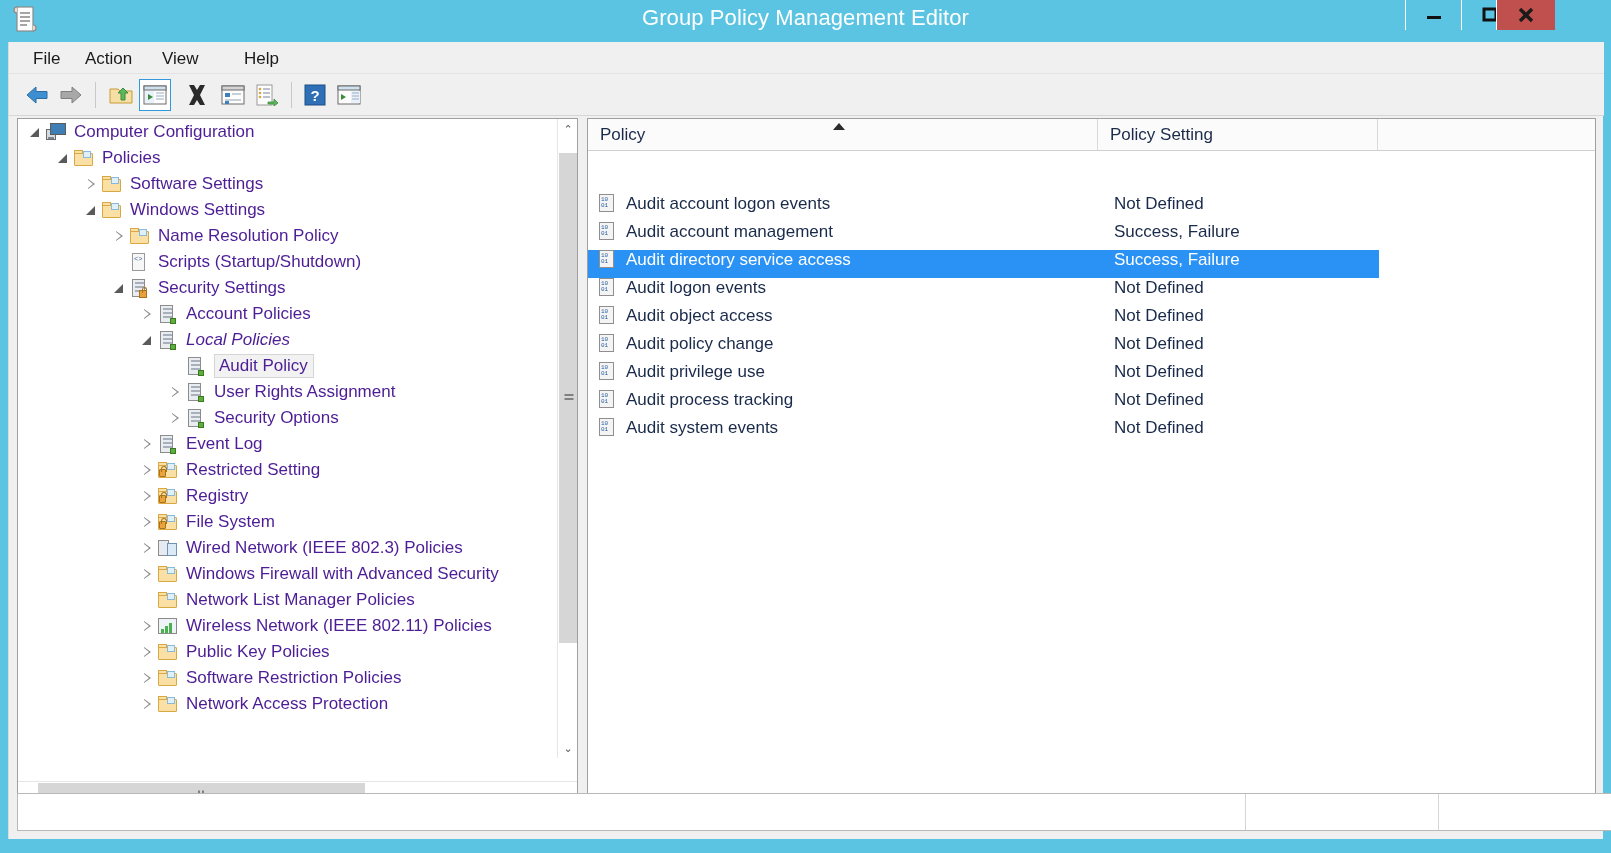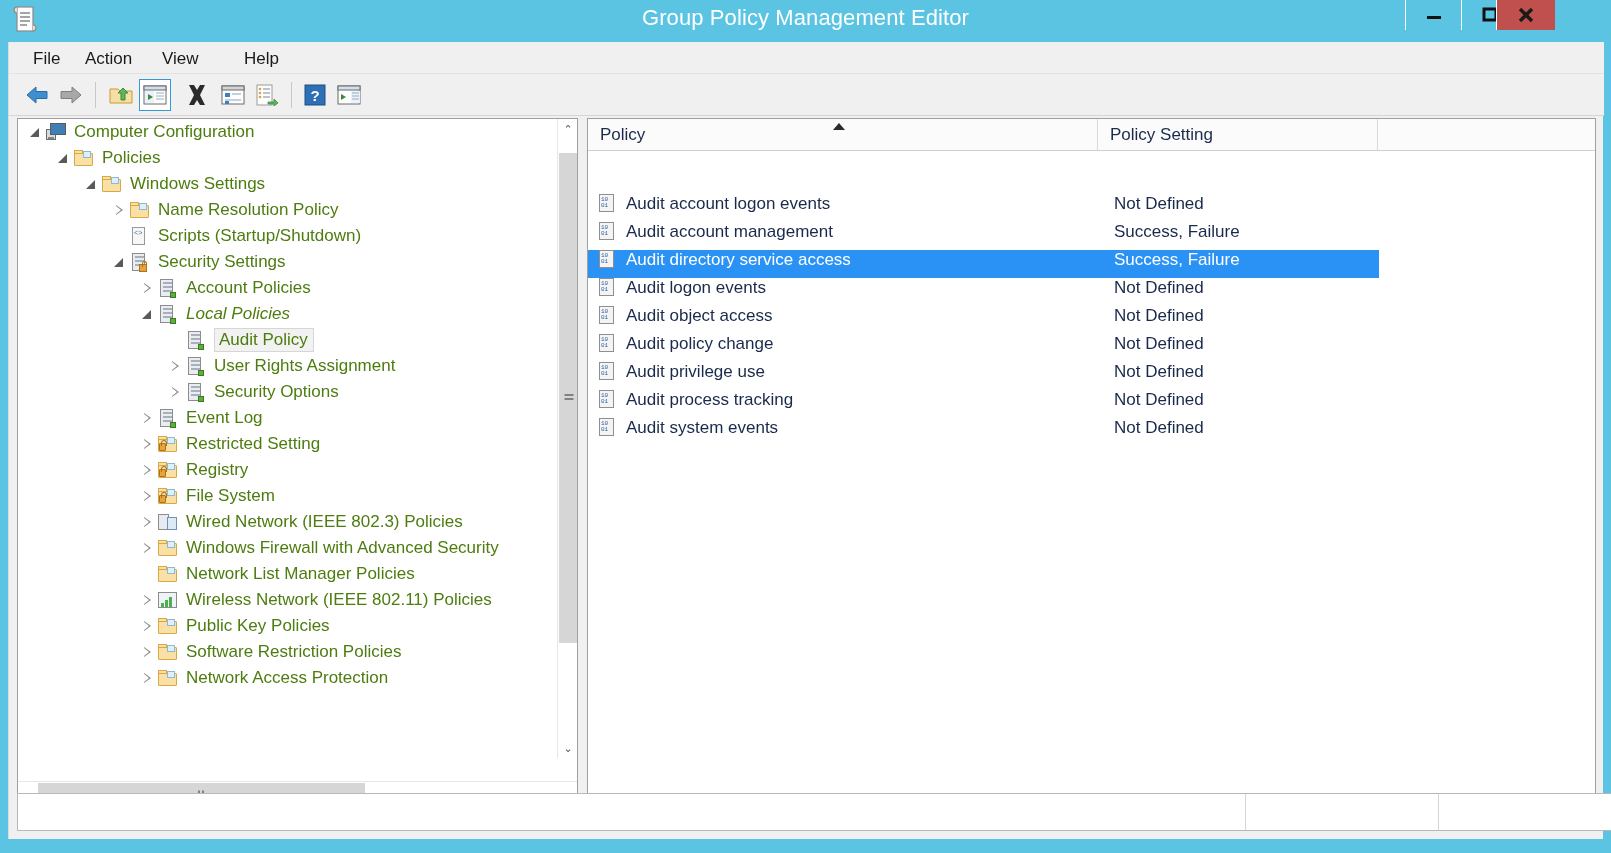--- a/index.html
+++ b/index.html
@@ -91,21 +91,21 @@
   }
   #tree-inner {
     position: absolute; left: 0; top: 0;
     width: 540px; height: 660px;
     overflow: hidden;
   }
   .tnode {
     position: relative;
     height: 26px;
     display: flex; align-items: center;
-    font-size: 17px; color: #4d7c0f;
+    font-size: 17px; color: #4c1d95;
     white-space: nowrap;
     font-family: "Liberation Sans", sans-serif;
   }
   .tw { display: inline-block; width: 20px; height: 20px; position: relative; flex: 0 0 20px; }
   .tw.closed::before {
     content: ""; position: absolute; left: 6px; top: 5px;
     border-left: 7px solid transparent;
     border-top: 5px solid transparent; border-bottom: 5px solid transparent;
     border-left-color: #8a8a8a;
   }
@@ -470,20 +470,31 @@
             <span class="ticon">
               <span class="ico-folder">
                 <span class="tab"></span>
                 <span class="body"></span>
                 <span class="page"></span>
               </span>
             </span>
             <span class="tlabel">Policies</span>
           </div>
           <div class="tnode" style="padding-left: 64px;">
+            <span class="tw closed"></span>
+            <span class="ticon">
+              <span class="ico-folder">
+                <span class="tab"></span>
+                <span class="body"></span>
+                <span class="page"></span>
+              </span>
+            </span>
+            <span class="tlabel">Software Settings</span>
+          </div>
+          <div class="tnode" style="padding-left: 64px;">
             <span class="tw open"></span>
             <span class="ticon">
               <span class="ico-folder">
                 <span class="tab"></span>
                 <span class="body"></span>
                 <span class="page"></span>
               </span>
             </span>
             <span class="tlabel">Windows Settings</span>
           </div>

